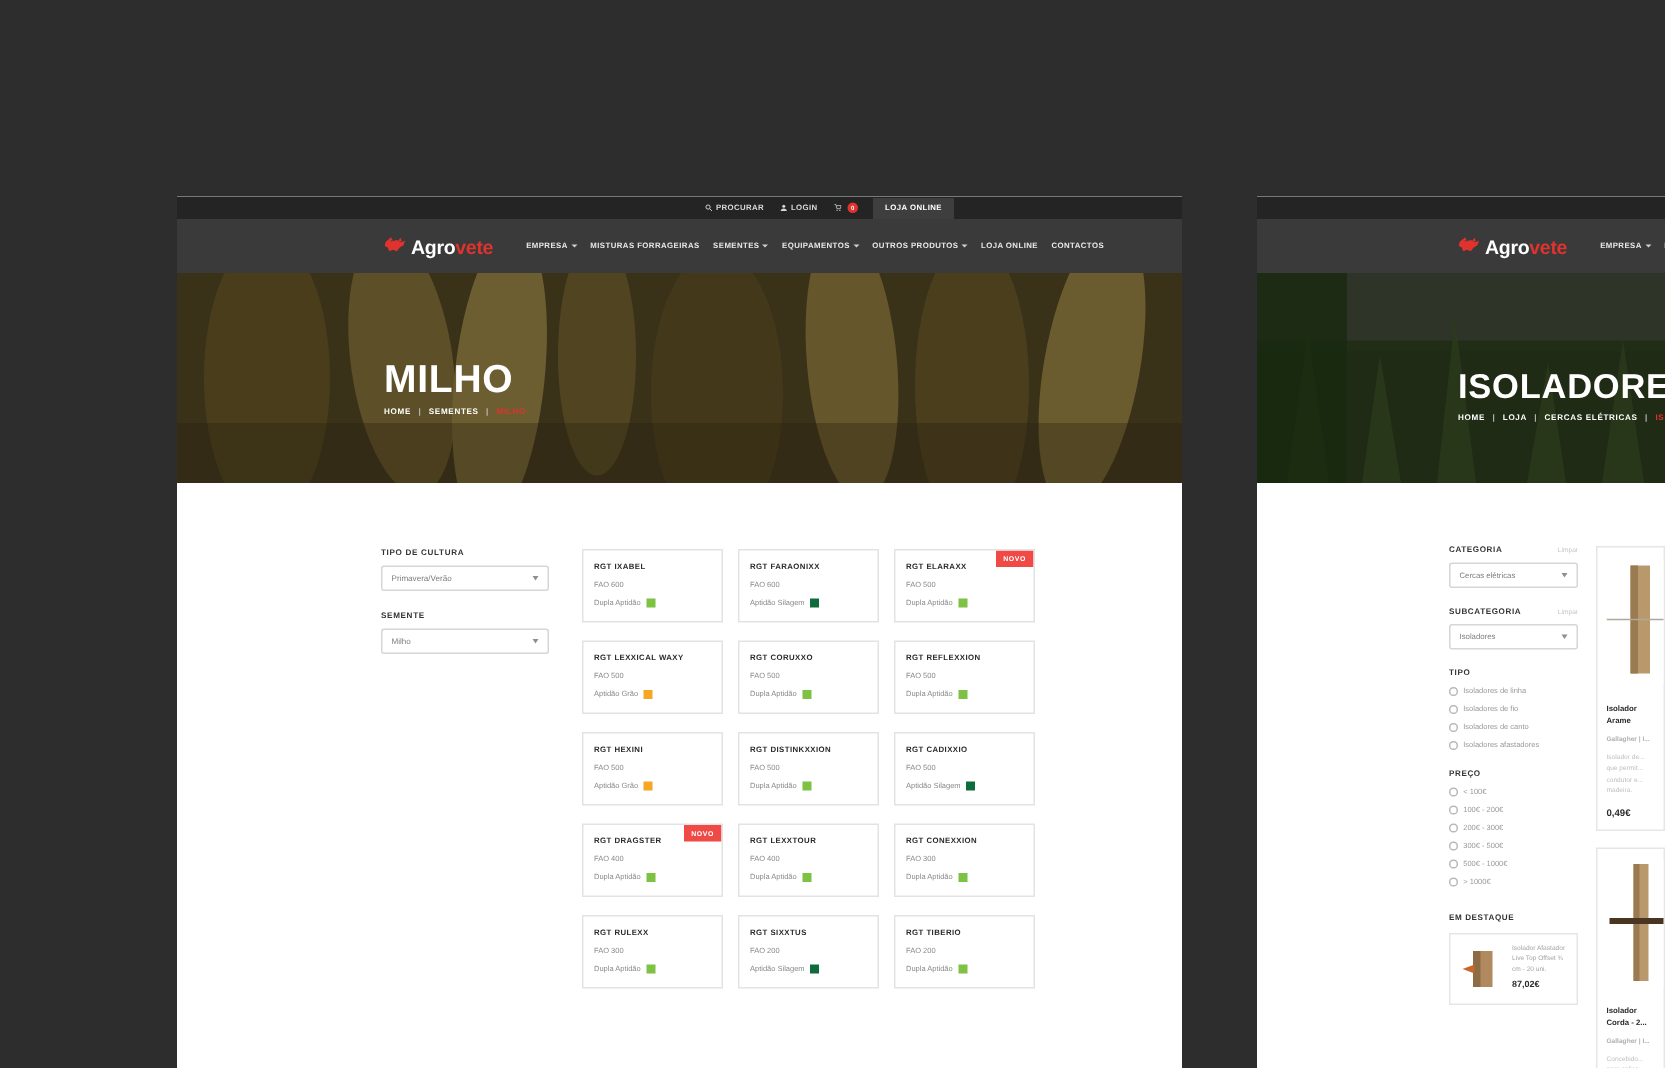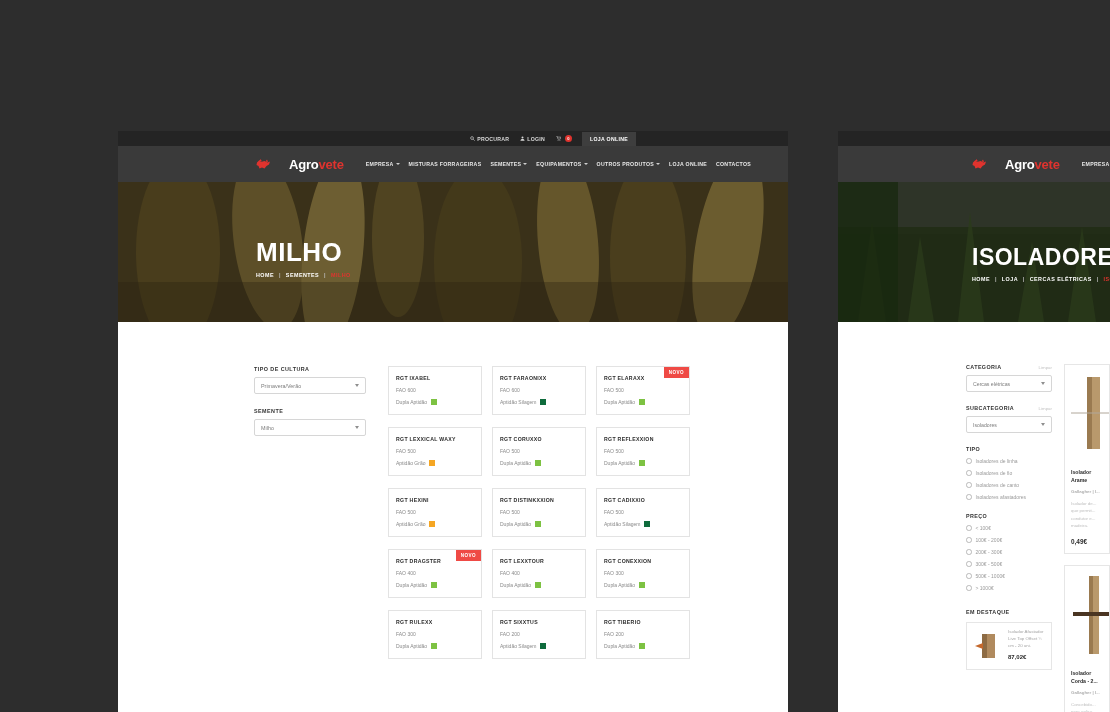--- a/index.html
+++ b/index.html
@@ -43,21 +43,21 @@
     letter-spacing: .3px; padding: 4px 8px; margin-left: 10px;
   }
 
   
   .mainhead {
     height: 36px; background: #3a3a3a;
     display: flex; align-items: center;
   }
   #page-milho .mainhead { padding-left: 138px; }
   #page-isoladores .mainhead { padding-left: 134px; }
-  .logo { display: flex; align-items: center; gap: 18px; }
+  .logo { display: flex; align-items: flex-start; gap: 3px; }
   .logo-mark { width: 15px; height: 12px; display: block; }
   .logo-text { font-size: 13px; font-weight: bold; letter-spacing: -.2px; }
   .logo-text .w { color: #ffffff; }
   .logo-text .r { color: #e0332e; }
 
   .navmenu { display: flex; align-items: center; margin-left: 22px; gap: 9px; }
   .nav-item {
     color: #e8e8e8; font-size: 5.2px; font-weight: bold;
     letter-spacing: .3px; white-space: nowrap;
     display: flex; align-items: center; gap: 2px;

